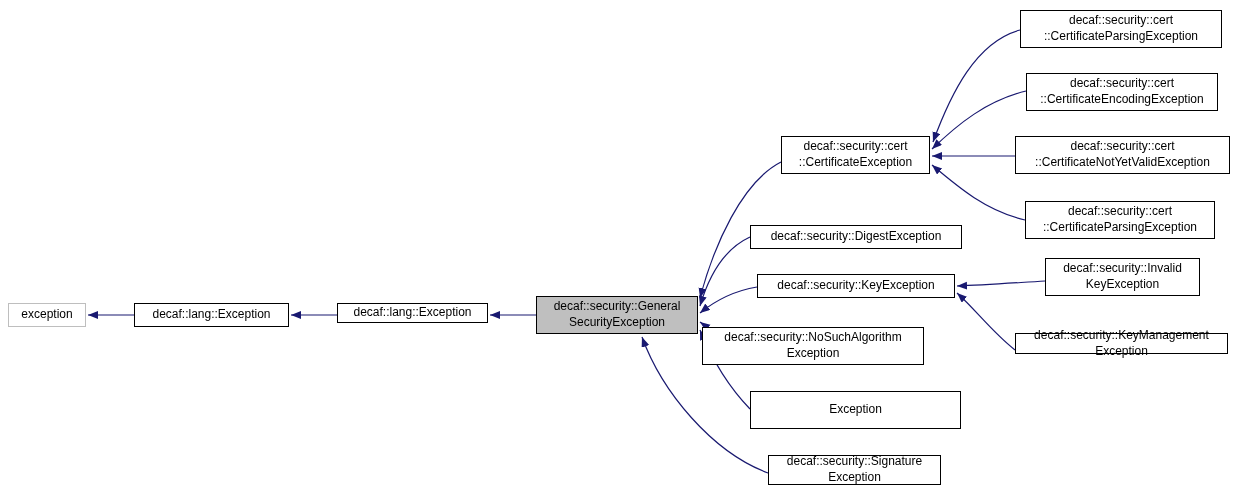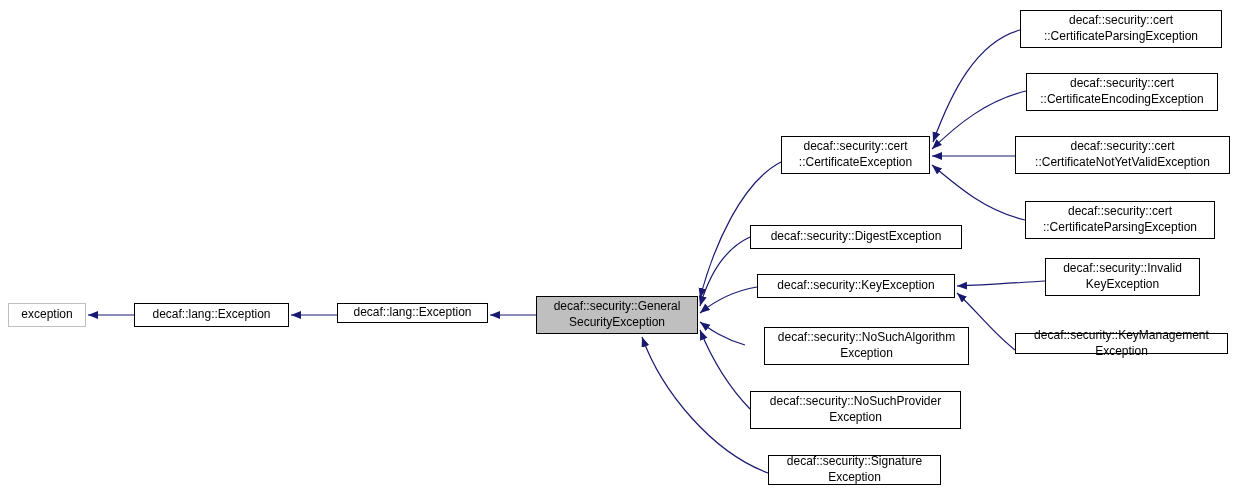--- a/index.html
+++ b/index.html
@@ -92,27 +92,26 @@
   <div class="node" style="left:750px;top:225px;width:212px;height:24px">
     <span class="nl">decaf::security::DigestException</span>
     <span class="nl"></span>
   </div>
 
   <div class="node" style="left:757px;top:274px;width:198px;height:24px">
     <span class="nl">decaf::security::KeyException</span>
     <span class="nl"></span>
   </div>
 
-  <div class="node" style="left:764px;top:327px;width:205px;height:38px">
+  <div class="node" style="left:702px;top:327px;width:222px;height:38px">
     <span class="nl">decaf::security::NoSuchAlgorithm</span>
     <span class="nl">Exception</span>
   </div>
 
   <div class="node" style="left:750px;top:391px;width:211px;height:38px">
-    <span class="nl">decaf::security::NoSuchProvider</span>
     <span class="nl">Exception</span>
   </div>
 
   <div class="node" style="left:768px;top:455px;width:173px;height:30px">
     <span class="nl">decaf::security::Signature</span>
     <span class="nl">Exception</span>
   </div>
 
   <div class="node" style="left:1020px;top:10px;width:202px;height:38px">
     <span class="nl">decaf::security::cert</span>

